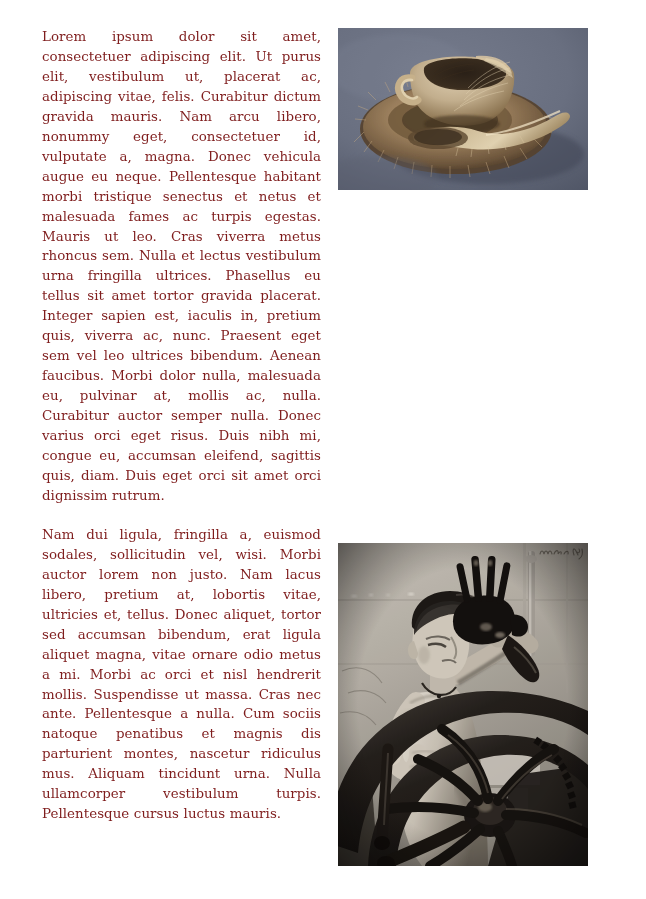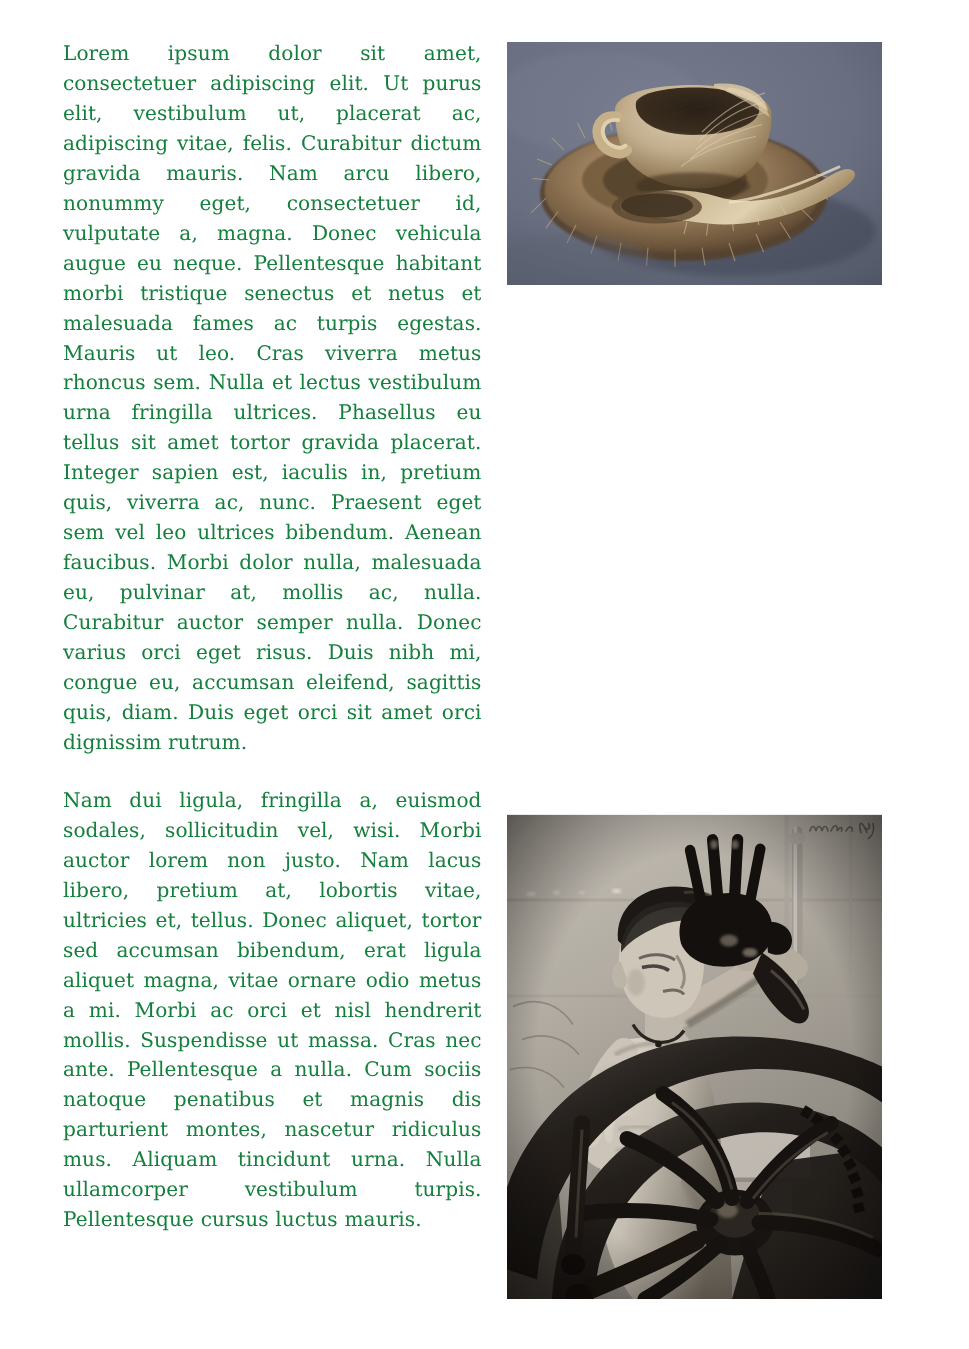--- a/index.html
+++ b/index.html
@@ -27,21 +27,21 @@
     left: 42px;
     top: 27px;
     width: 279px;
   }
   .para {
     margin: 0 0 19px 0;
     font-size: 13.4px;
     line-height: 19.95px;
     text-align: justify;
     text-align-last: left;
-    color: #15803d;
+    color: #7f1d1d;
     letter-spacing: 0.05px;
     word-spacing: 0.2px;
     hyphens: manual;
     -webkit-hyphens: manual;
   }
 
   
   .figure {
     position: absolute;
     overflow: hidden;

